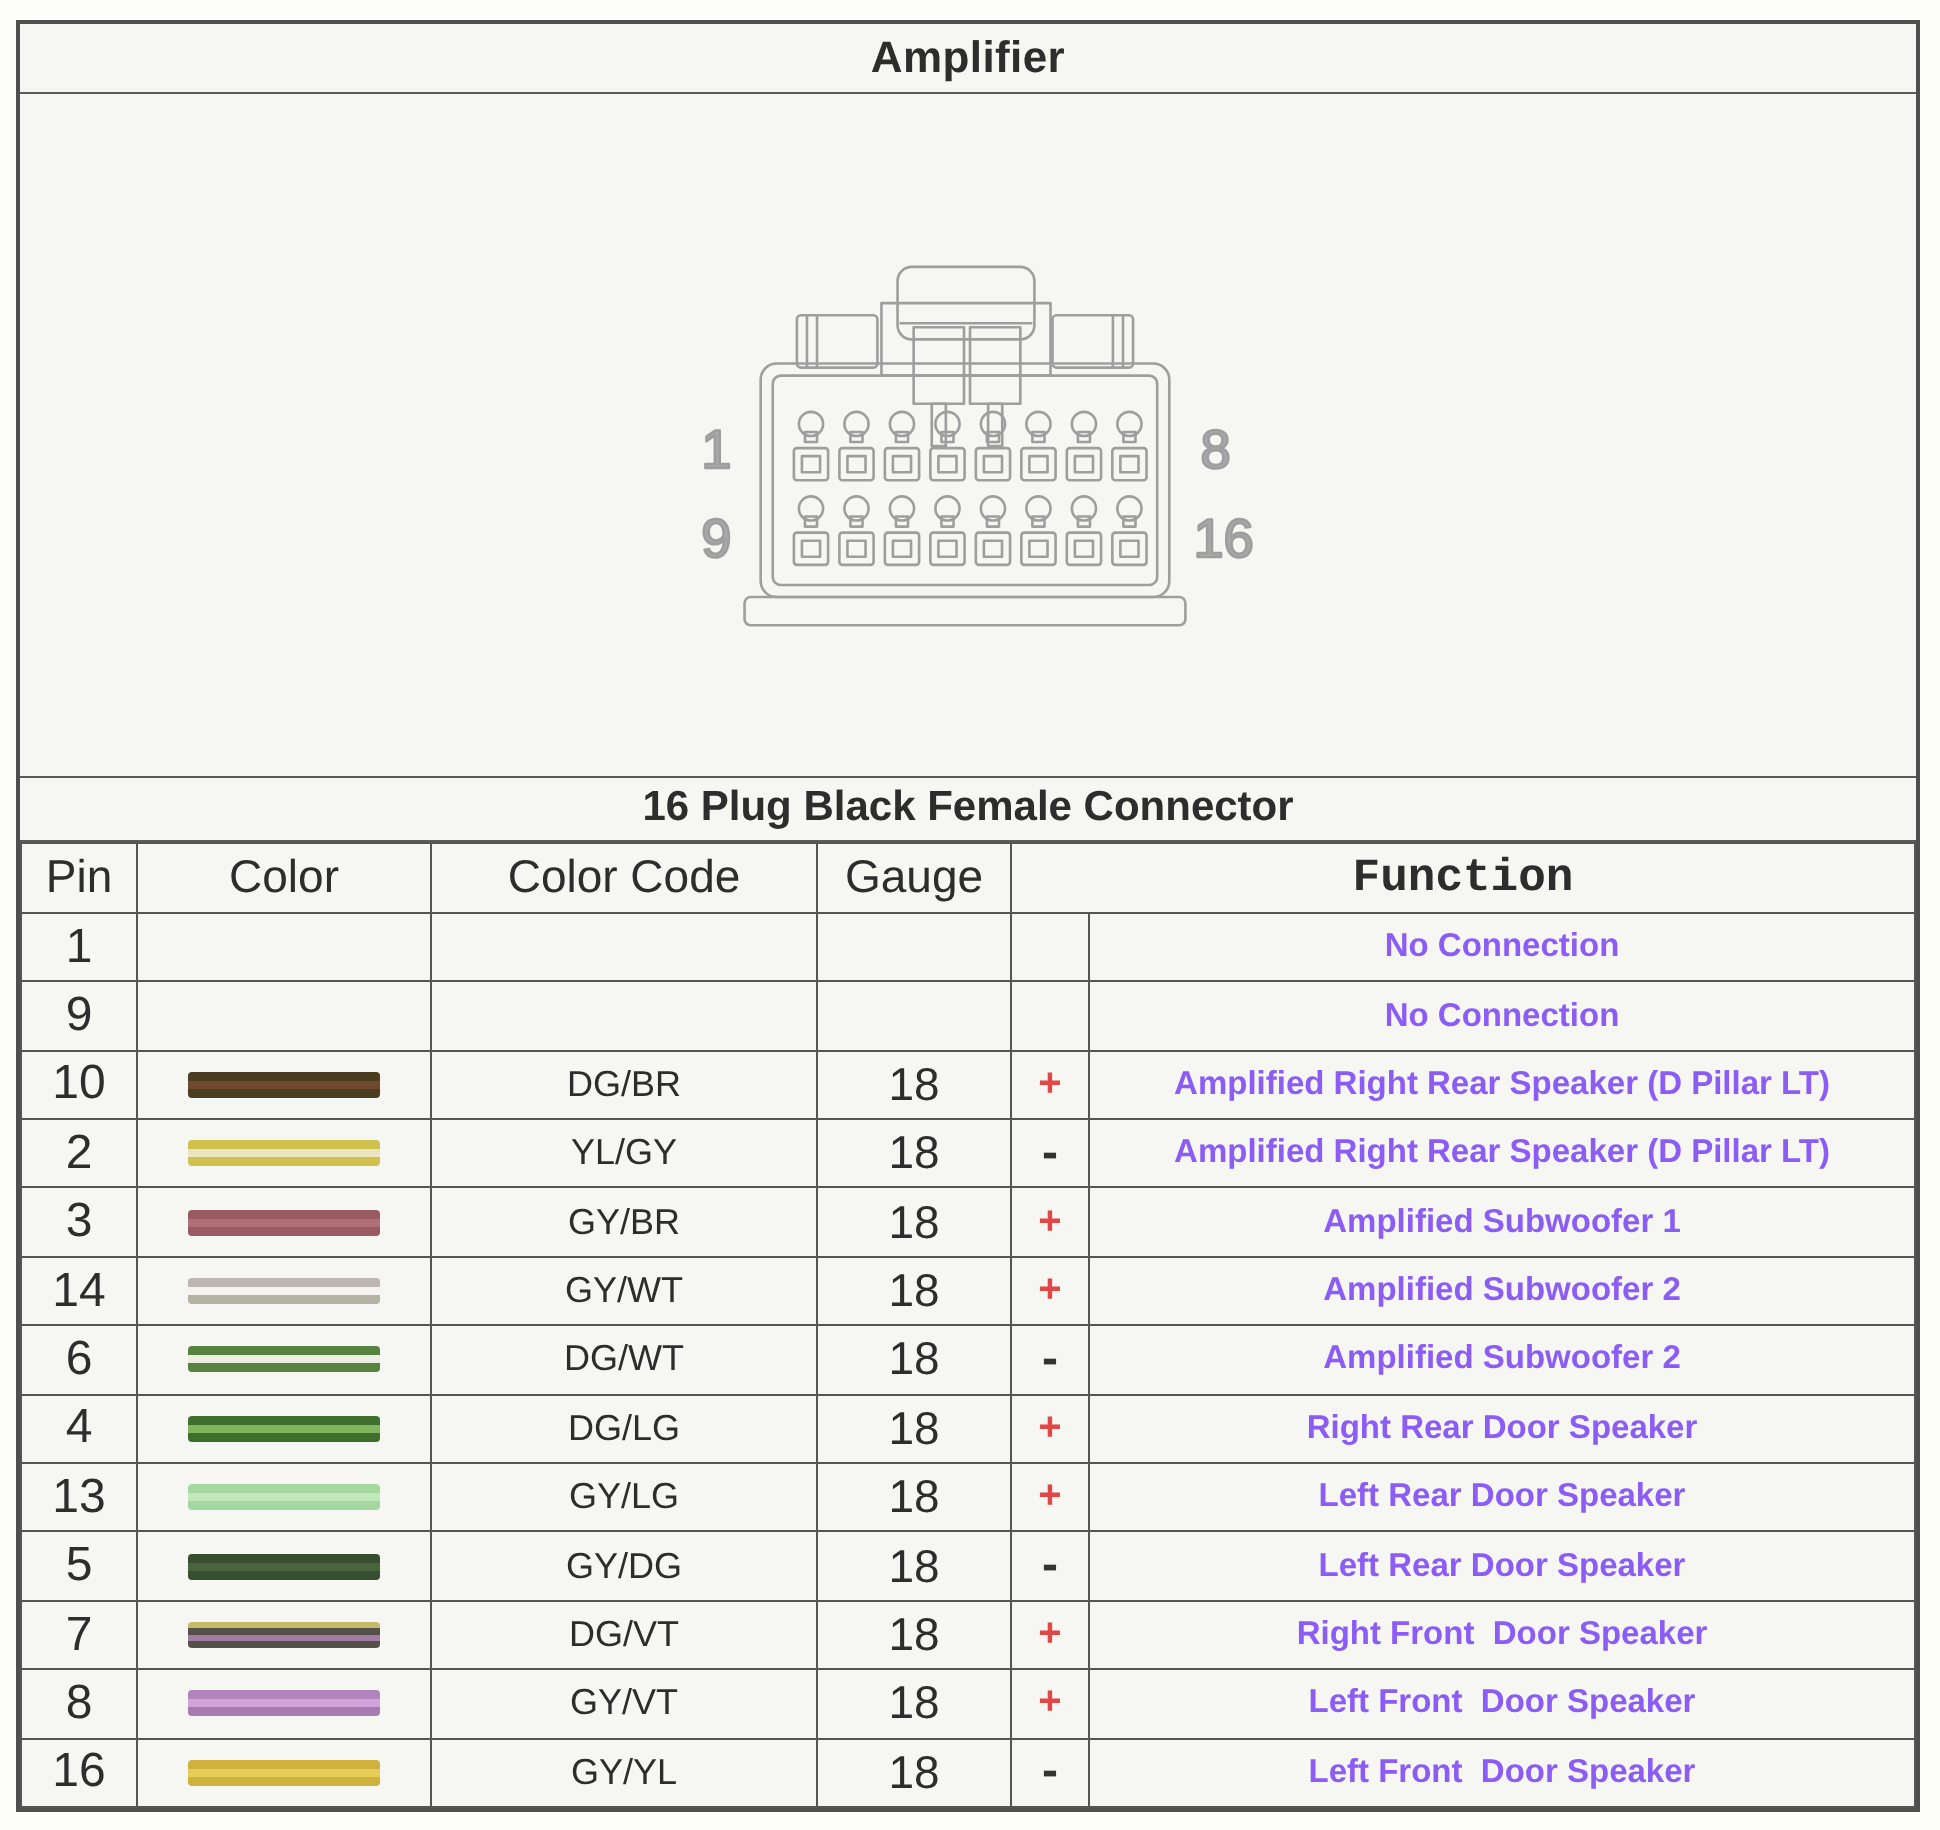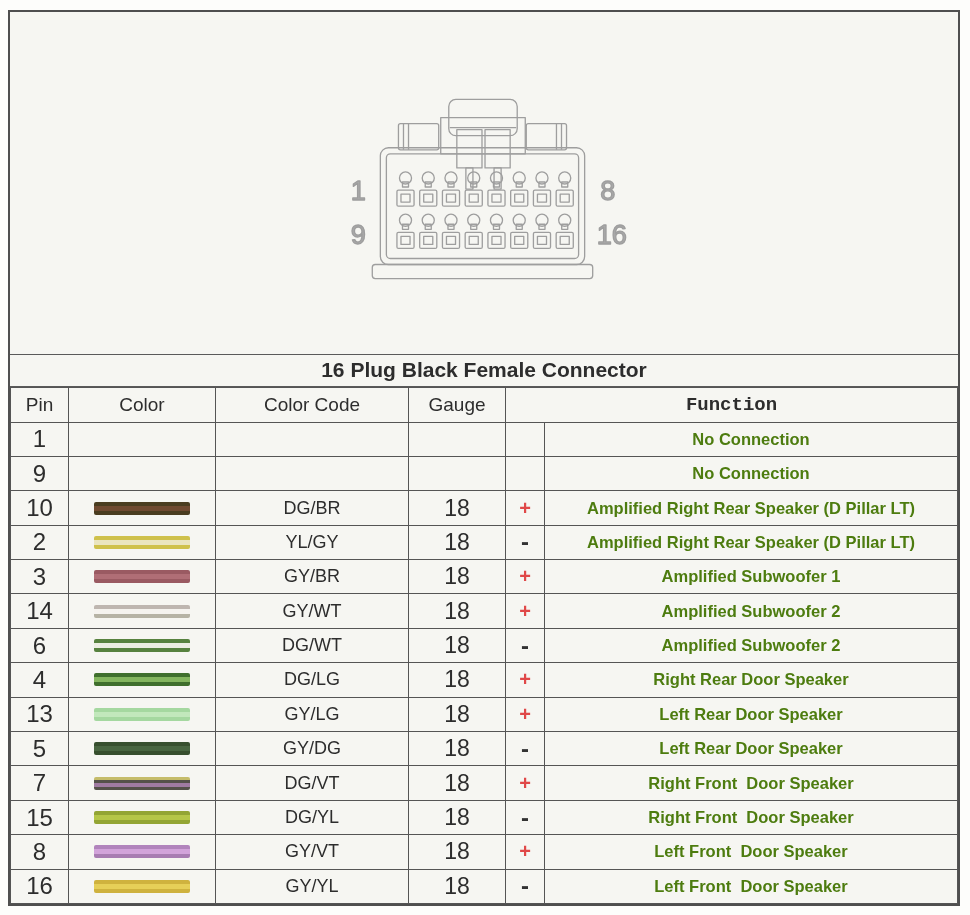--- a/index.html
+++ b/index.html
@@ -48,48 +48,49 @@
   table.pinout col.c-func{width:auto;}
   table.pinout th, table.pinout td{
     border:1px solid #555;
     padding:0;
     text-align:center;
     vertical-align:middle;
     overflow:hidden;
     box-sizing:border-box;
   }
   table.pinout thead th{
-    height:35px;font-size:19px;font-weight:normal;
+    height:35px;font-size:23px;font-weight:normal;
   }
   table.pinout thead th.func-h{font-weight:bold;font-family:Liberation Mono, monospace;}
   table.pinout tbody tr{height:34.4px;}
   td.pin-cell{font-size:24px;}
   td.code-cell{font-size:18px;}
   td.gauge-cell{font-size:23px;}
   td.pol-cell{font-weight:bold;}
   td.pol-cell.plus{color:var(--plus,#e04848);font-size:20px;}
   td.pol-cell.minus{color:var(--minus,#333);font-size:24px;}
   td.func-cell{
     text-align:left;padding-left:9px;
-    font-size:16.5px;font-weight:bold;color:#4d7c0f;
+    font-size:16.5px;font-weight:bold;color:#8b5cf6;
     white-space:pre;
   }
   .swatch{
     width:96px;height:13px;margin:0 auto;border-radius:2px;
   }
   svg text{
     font-family:"Liberation Sans",sans-serif;
     fill:#a9a9a9;font-size:27px;
   }
 </style>
 </head>
 <body>
 
 <div class="frame">
 
+  <div class="title-bar">Amplifier</div>
 
   <div class="diagram-area">
     <svg width="312" height="212" viewBox="0 0 310 210" fill="none" stroke="#9e9e9e" stroke-width="1.3" stroke-linejoin="round">
 
       <rect x="120" y="22" width="68" height="36" rx="7"></rect>
       <line x1="121" y1="50" x2="187" y2="50"></line>
       <rect x="112" y="40" width="84" height="36"></rect>
       <rect x="128" y="52" width="25" height="38"></rect>
       <rect x="156" y="52" width="25" height="38"></rect>
       <rect x="137" y="90" width="7" height="21"></rect>
@@ -305,30 +306,20 @@
           <td class="pin-cell">7</td>
           <td class="color-cell">
             <div class="swatch" style="background: linear-gradient(rgb(197, 188, 106) 0%, rgb(197, 188, 106) 25%, rgb(85, 81, 74) 25%, rgb(85, 81, 74) 50%, rgb(160, 123, 162) 50%, rgb(160, 123, 162) 75%, rgb(85, 81, 74) 75%, rgb(85, 81, 74) 100%);"></div>
           </td>
           <td class="code-cell">DG/VT</td>
           <td class="gauge-cell">18</td>
           <td class="pol-cell plus">+</td>
           <td class="func-cell">Right Front  Door Speaker</td>
         </tr>
         <tr>
-          <td class="pin-cell">15</td>
-          <td class="color-cell">
-            <div class="swatch" style="background: linear-gradient(rgb(147, 165, 52) 0%, rgb(147, 165, 52) 33.3%, rgb(181, 198, 72) 33.3%, rgb(181, 198, 72) 66.7%, rgb(147, 165, 52) 66.7%, rgb(147, 165, 52) 100%);"></div>
-          </td>
-          <td class="code-cell">DG/YL</td>
-          <td class="gauge-cell">18</td>
-          <td class="pol-cell minus">-</td>
-          <td class="func-cell">Right Front  Door Speaker</td>
-        </tr>
-        <tr>
           <td class="pin-cell">8</td>
           <td class="color-cell">
             <div class="swatch" style="background: linear-gradient(rgb(177, 132, 188) 0%, rgb(177, 132, 188) 33.3%, rgb(210, 163, 218) 33.3%, rgb(210, 163, 218) 66.7%, rgb(168, 124, 178) 66.7%, rgb(168, 124, 178) 100%);"></div>
           </td>
           <td class="code-cell">GY/VT</td>
           <td class="gauge-cell">18</td>
           <td class="pol-cell plus">+</td>
           <td class="func-cell">Left Front  Door Speaker</td>
         </tr>
         <tr>

